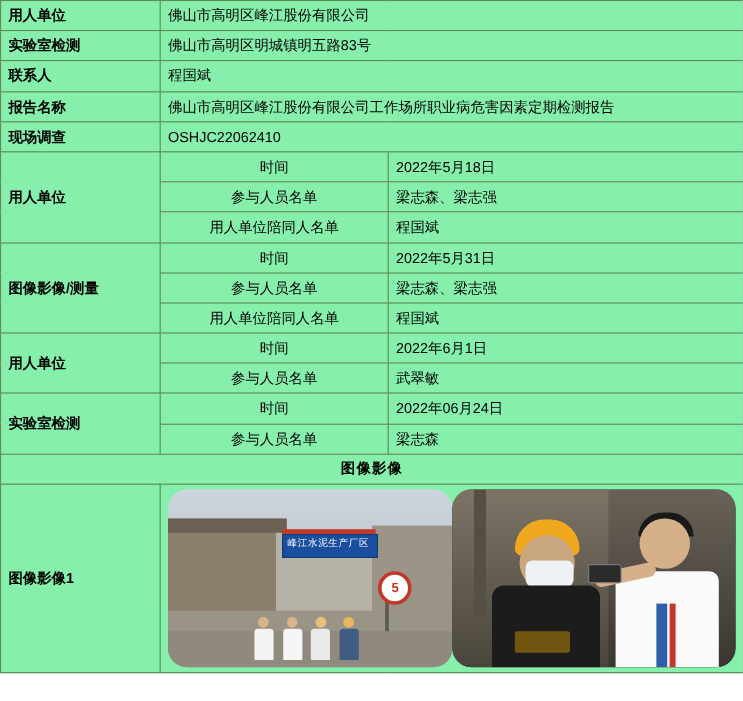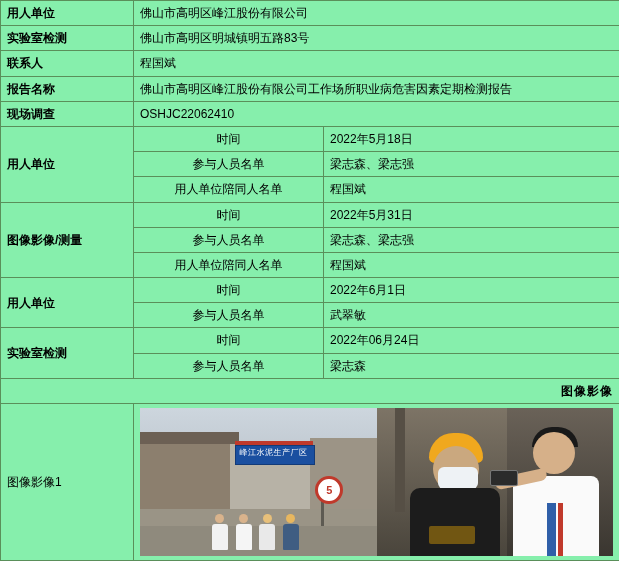--- a/index.html
+++ b/index.html
@@ -39,44 +39,46 @@
     text-align: center;
   }
   td.value {
     background: #ffffff;
   }
   td.wide {
     background: #ffffff;
   }
   td.section-title {
     background: #ddf0dd;
-    text-align: right;
+    text-align: center;
     font-weight: bold;
     letter-spacing: 1px;
+    font-family: Liberation Mono, monospace;
   }
   td.img-label {
     background: #ddf0dd;
-    font-weight: normal;
+    font-weight: bold;
     vertical-align: bottom;
     height: 148px;
   }
   td.img-cell {
     padding: 0;
     background: #ffffff;
     height: 148px;
   }
   .img-wrap {
     display: flex;
     width: 100%;
     height: 148px;
   }
   .photo {
     position: relative;
     overflow: hidden;
     height: 148px;
+    border-radius: 16px;
   }
   .photo.left { width: 243px; }
   .photo.right { width: 243px; }
 
   
   .p1 {
     background: linear-gradient(#cfd6dc 0%, #c3ccd4 32%, #b9b4a8 33%, #a79f92 60%, #8d8577 100%);
   }
   .p1 .sky { position:absolute; left:0; top:0; right:0; height:34%; background:linear-gradient(#cdd6de,#c0c8d0); }
   .p1 .bldg-left { position:absolute; left:0; top:18%; width:40%; height:52%; background:#8c7f6e; }

